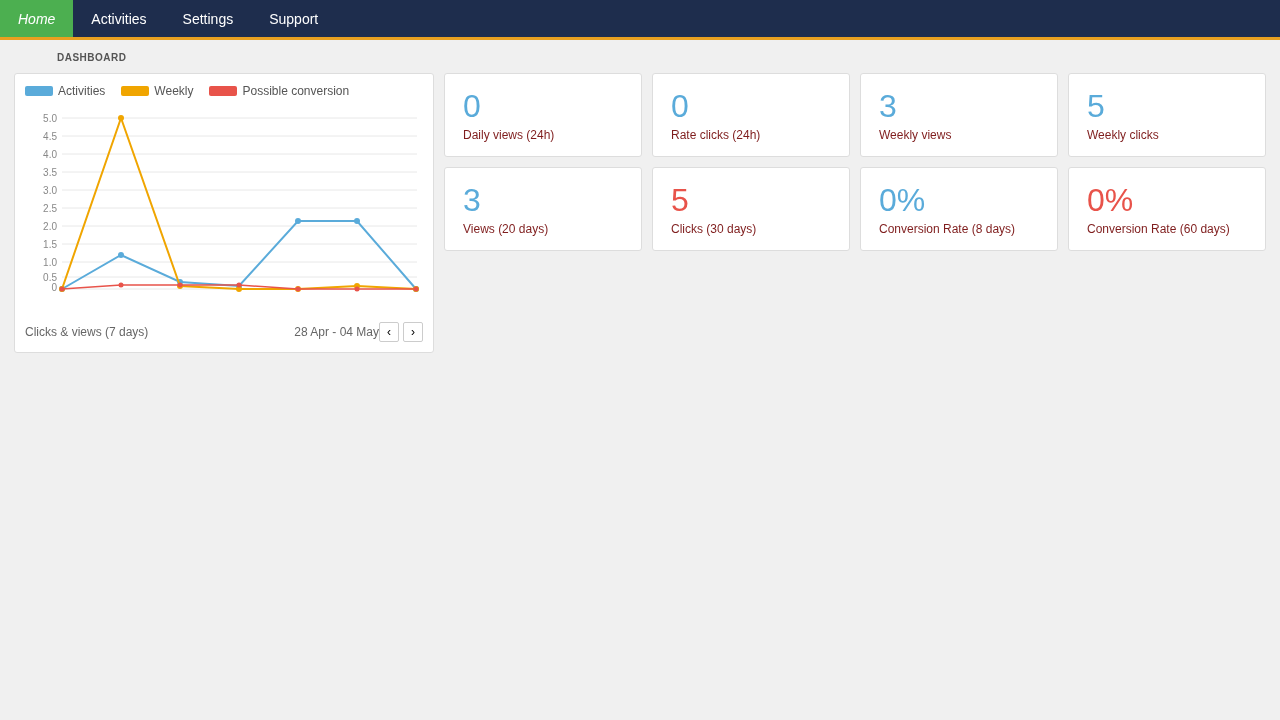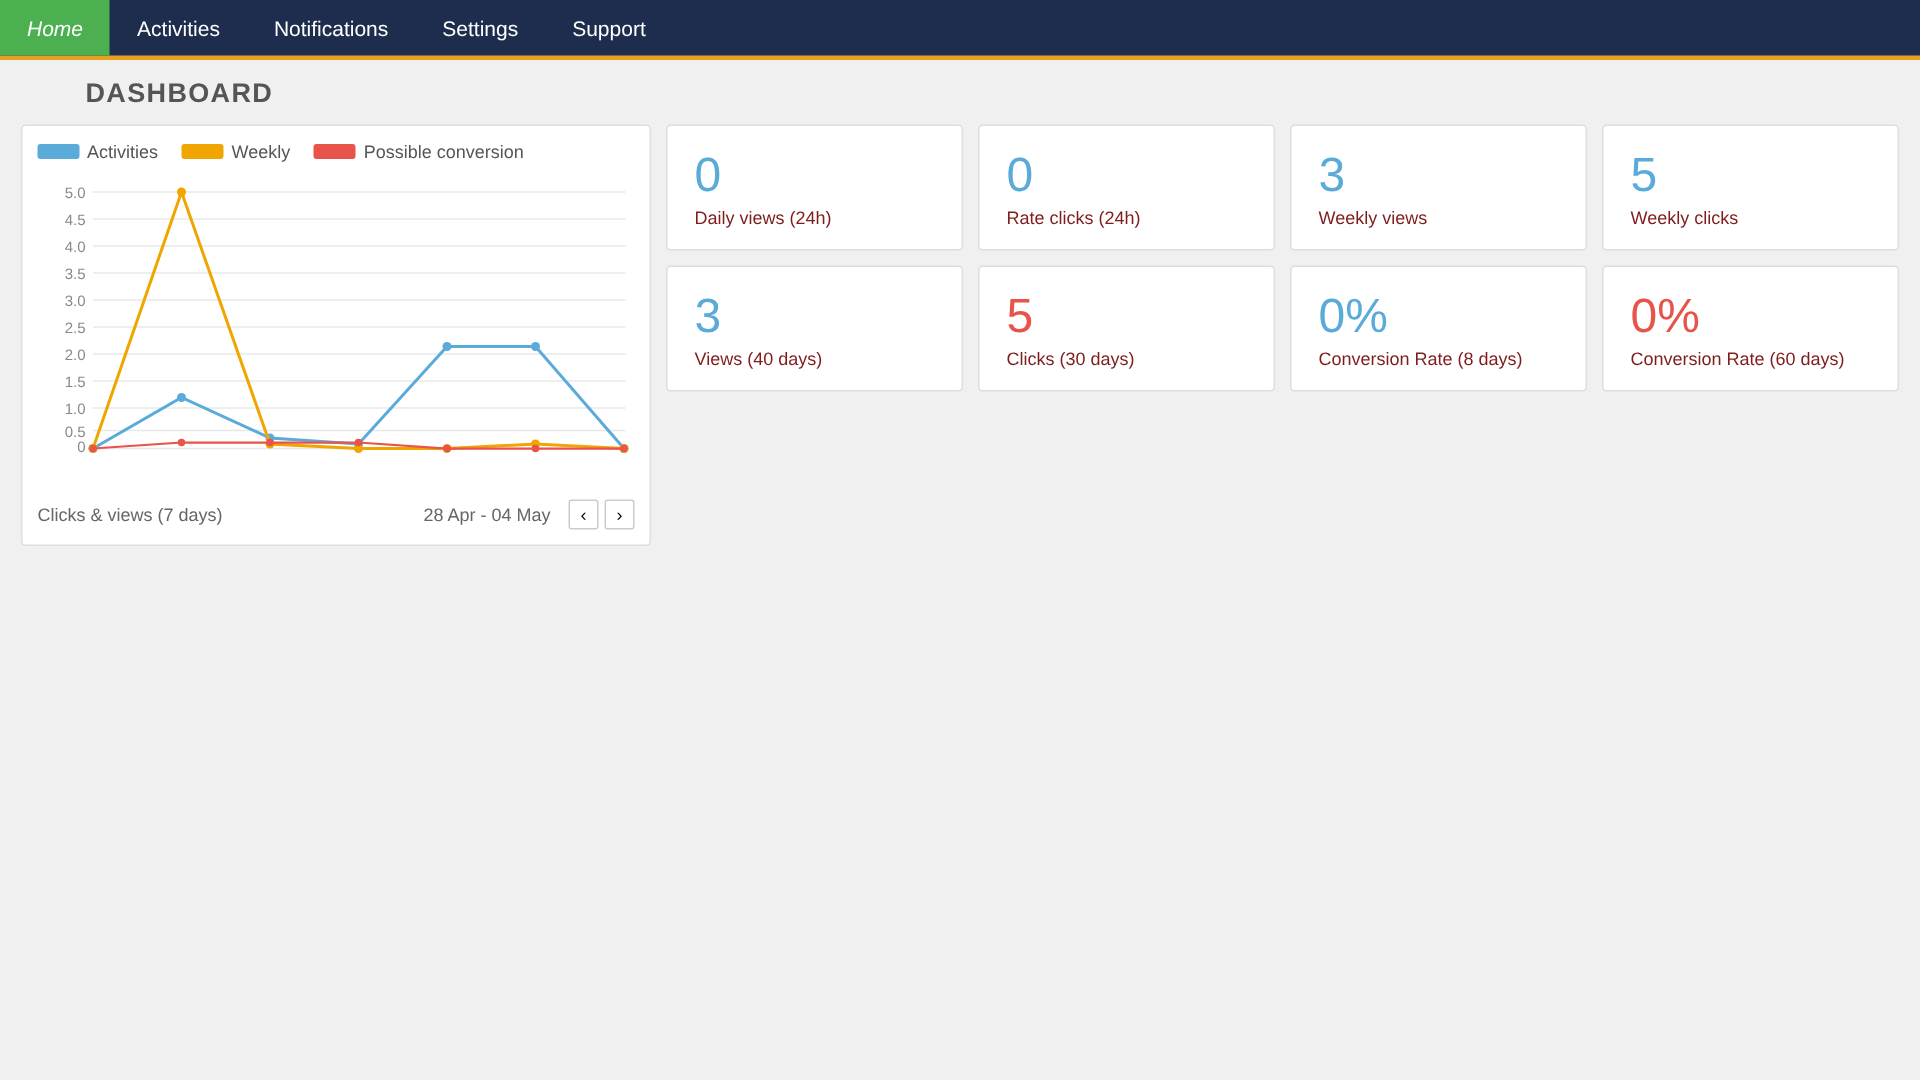--- a/index.html
+++ b/index.html
@@ -25,21 +25,21 @@
     nav a.active {
       background: #4caf50;
       font-style: italic;
     }
 
     
     .page-content {
       padding: 12px 14px;
     }
     .page-title {
-      font-size: 18px;
+      font-size: 10px;
       font-weight: bold;
       color: #555;
       margin-bottom: 10px;
       letter-spacing: 0.05em;
       padding-left: 43px;
     }
 
     
     .dashboard-grid {
       display: flex;
@@ -125,21 +125,20 @@
       font-size: 12px;
       color: #7f1d1d;
     }
   </style>
 </head>
 <body>
 
 <nav>
   <a class="active">Home</a>
   <a>Activities</a>
-  <a>Notifications</a>
   <a>Settings</a>
   <a>Support</a>
 </nav>
 
 <div class="page-content">
   <div class="page-title">DASHBOARD</div>
 
   <div class="dashboard-grid">
 
     <div class="chart-panel">
@@ -218,21 +217,21 @@
         <circle cx="92" cy="181" r="2.5" fill="#e8534a"></circle>
         <circle cx="151" cy="181" r="2.5" fill="#e8534a"></circle>
         <circle cx="210" cy="181" r="2.5" fill="#e8534a"></circle>
         <circle cx="269" cy="185" r="2.5" fill="#e8534a"></circle>
         <circle cx="328" cy="185" r="2.5" fill="#e8534a"></circle>
         <circle cx="387" cy="185" r="2.5" fill="#e8534a"></circle>
       </svg>
 
       <div class="chart-footer">
         <span>Clicks &amp; views (7 days)</span>
-        <div style="display:flex;align-items:center;gap:12px;">
+        <div style="display:flex;align-items:center;gap:0;">
           <span>28 Apr - 04 May</span>
           <div class="chart-nav">
             <button class="chart-nav-btn">‹</button>
             <button class="chart-nav-btn">›</button>
           </div>
         </div>
       </div>
     </div>
 
     <div class="stats-grid">
@@ -249,21 +248,21 @@
         <div class="stat-value blue">3</div>
         <div class="stat-label">Weekly views</div>
       </div>
       <div class="stat-card">
         <div class="stat-value blue">5</div>
         <div class="stat-label">Weekly clicks</div>
       </div>
 
       <div class="stat-card">
         <div class="stat-value blue">3</div>
-        <div class="stat-label">Views (40 days)</div>
+        <div class="stat-label">Views (20 days)</div>
       </div>
       <div class="stat-card">
         <div class="stat-value red">5</div>
         <div class="stat-label">Clicks (30 days)</div>
       </div>
       <div class="stat-card">
         <div class="stat-value blue">0%</div>
         <div class="stat-label">Conversion Rate (8 days)</div>
       </div>
       <div class="stat-card">

